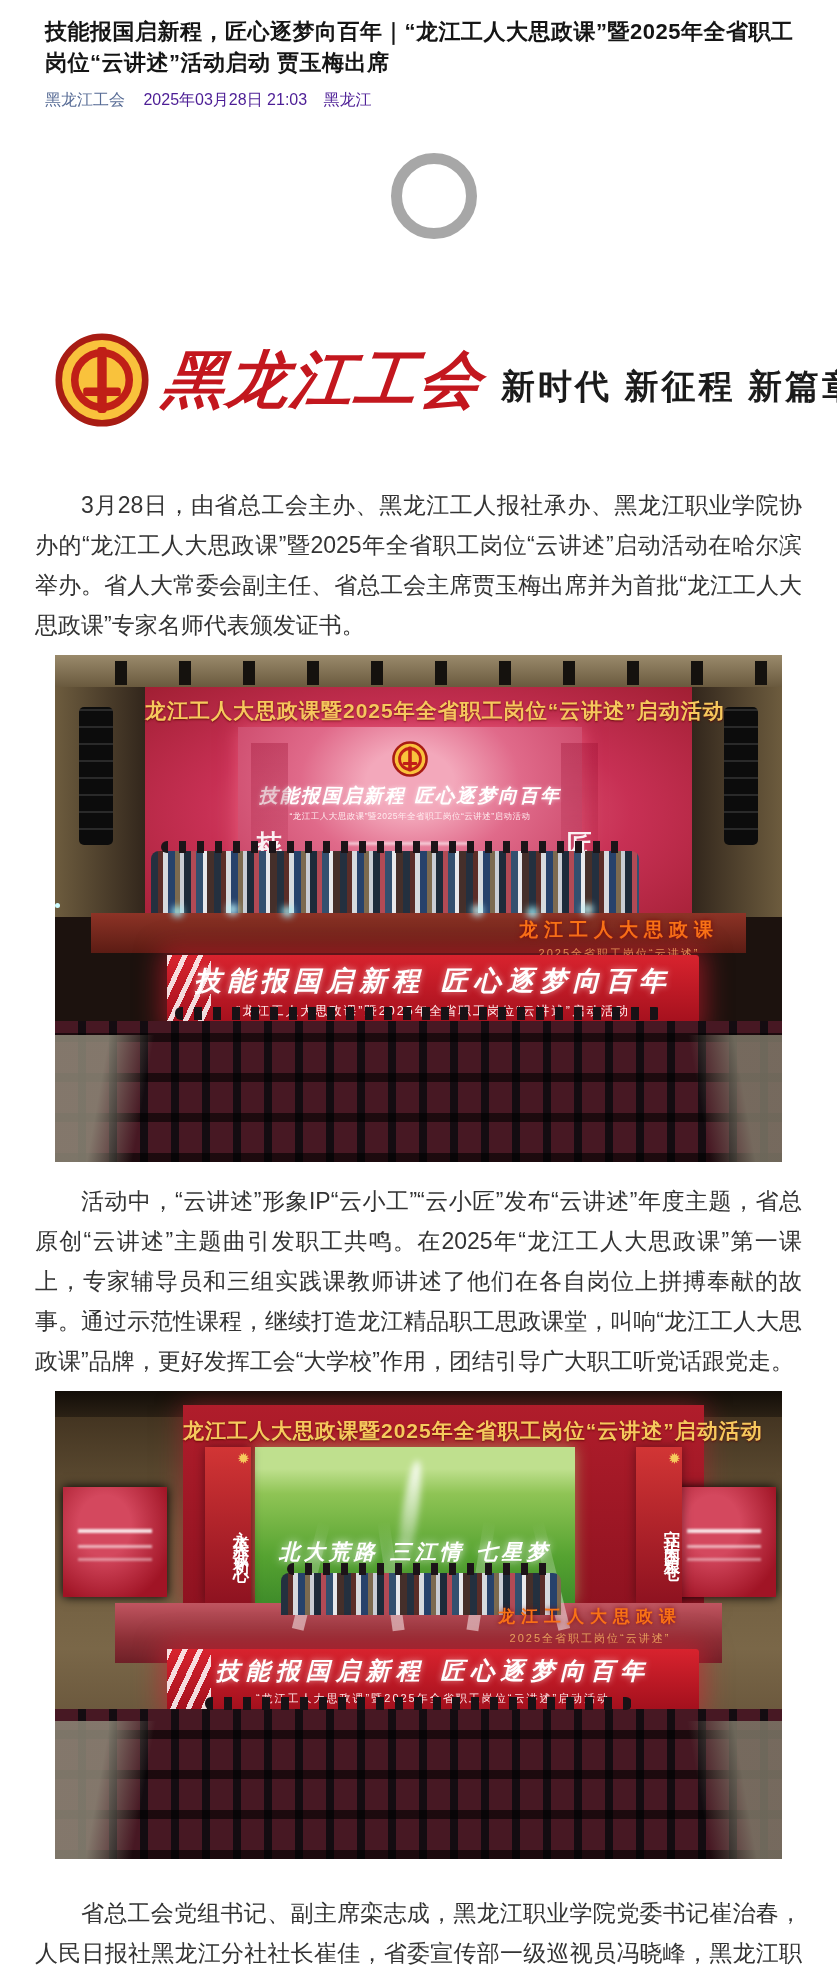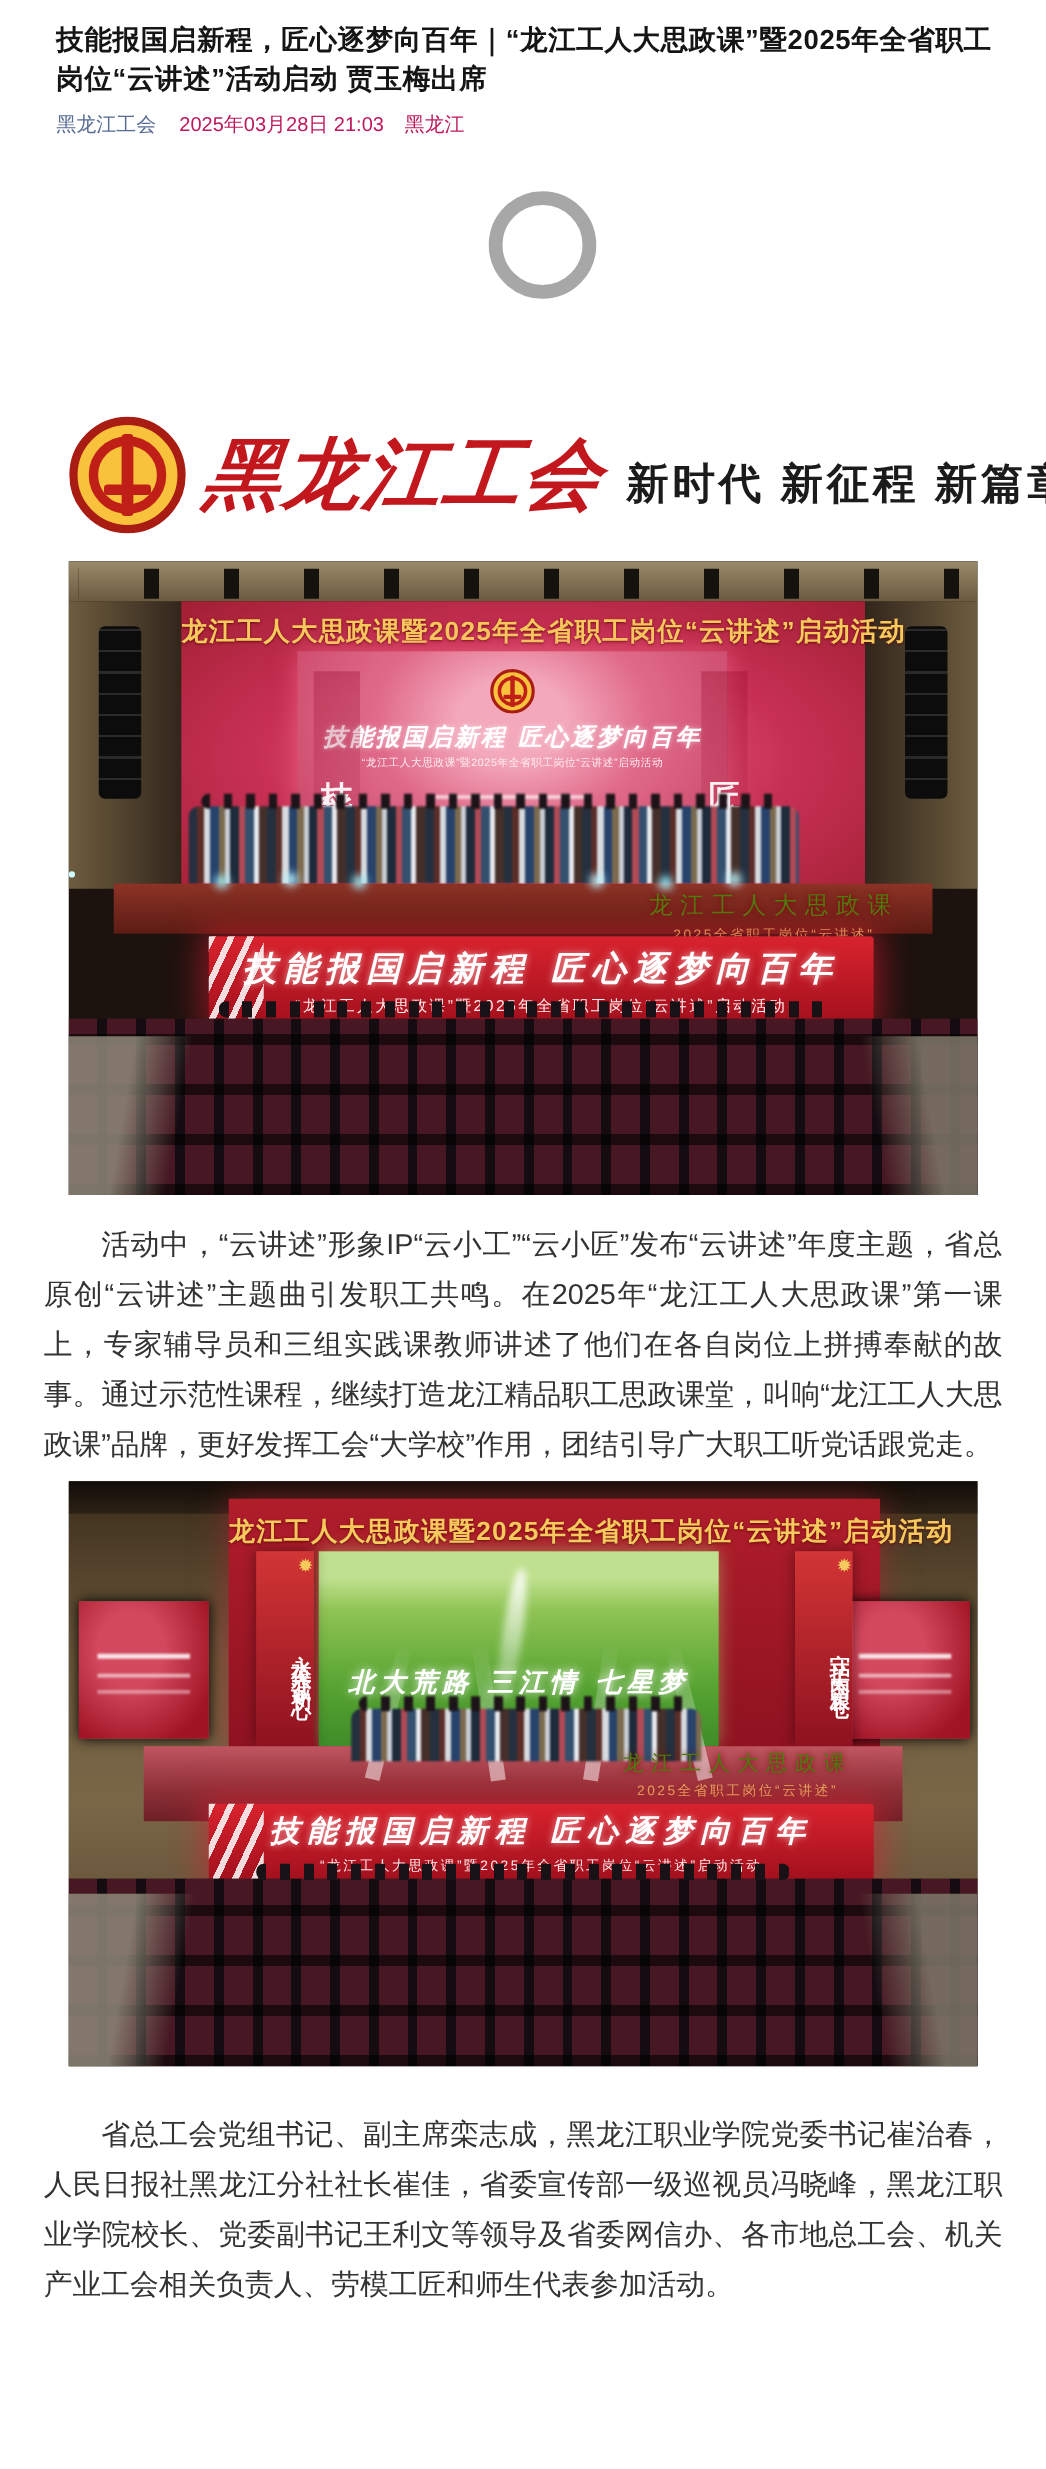--- a/index.html
+++ b/index.html
@@ -3,21 +3,21 @@
 <meta charset="utf-8">
 <style>
   html,body{margin:0;padding:0;background:#fff;}
   body{width:837px;font-family:"Liberation Sans","DejaVu Sans",sans-serif;color:#333;}
   .inner{padding:6px 35px 30px 35px;}
 
   
   h1.title{margin:10px 0 0 10px;font-size:22px;line-height:1.42;font-weight:700;color:#151515;letter-spacing:.5px;}
   .byline{margin:12px 0 0 10px;font-size:16px;}
   .byline .account{color:#576b95;text-decoration:none;margin-right:14px;cursor:pointer;}
-  .byline .meta{color:#be185d;margin-right:12px;text-align:center;}
+  .byline .meta{color:#4c1d95;margin-right:12px;text-align:center;}
 
   
   .spinner-wrap{height:150px;margin-top:42px;display:flex;justify-content:center;align-items:flex-start;}
   .spinner{width:64px;height:64px;border:11px solid #a7a7a7;border-radius:50%;margin-left:30px;}
 
   
   .logo-row{display:flex;align-items:center;margin:18px 0 0 20px;height:118px;}
   .logo-emblem{width:94px;height:94px;flex:0 0 auto;}
   .logo-callig{font-family:"DejaVu Serif",serif;font-style:italic;font-weight:700;
     font-size:62px;color:#c3171e;letter-spacing:2px;margin:0 18px 0 14px;white-space:nowrap;
@@ -48,21 +48,21 @@
 
   .led{position:absolute;left:112px;width:532px;text-align:center;
     background:linear-gradient(#d8232e,#a00f1c);border-radius:3px;box-shadow:0 0 26px 6px rgba(220,30,50,.55);}
   .led::before{content:"";position:absolute;left:0;top:0;bottom:0;width:44px;
     background:repeating-linear-gradient(115deg,rgba(255,255,255,.85) 0 5px,rgba(200,20,35,0) 5px 14px);}
   .led-title{font-family:"DejaVu Serif",serif;font-style:italic;font-weight:700;color:#fff;
     font-size:27px;letter-spacing:6px;white-space:nowrap;padding-top:8px;text-shadow:0 0 6px rgba(255,220,220,.7);}
   .led-sub{color:#ffe9ea;font-size:12.5px;letter-spacing:2px;white-space:nowrap;padding:4px 0 9px 0;}
 
   .sign{position:absolute;text-align:center;}
-  .sign-l1{font-weight:400;font-size:19px;color:#4d7c0f;letter-spacing:6px;white-space:nowrap;text-shadow:0 0 5px rgba(120,0,0,.9);}
+  .sign-l1{font-weight:700;font-size:19px;color:#f97316;letter-spacing:6px;white-space:nowrap;text-shadow:0 0 5px rgba(120,0,0,.9);}
   .sign-l2{font-weight:400;font-size:11px;color:#f3c96a;letter-spacing:2px;white-space:nowrap;margin-top:3px;opacity:.9;}
 
   .audience{position:absolute;left:0;right:0;bottom:0;
     background:
       repeating-linear-gradient(0deg,rgba(0,0,0,.6) 0 9px,rgba(0,0,0,0) 9px 40px),
       repeating-linear-gradient(90deg,#471823 0 23px,#140c11 23px 31px),
       linear-gradient(#2a151b,#16090d);}
   .aud-floor-l,.aud-floor-r{position:absolute;bottom:0;width:120px;opacity:.85;}
   .aud-floor-l{left:0;background:linear-gradient(100deg,#8e8878 0 38%,rgba(142,136,120,0) 70%);}
   .aud-floor-r{right:0;background:linear-gradient(260deg,#7e7868 0 34%,rgba(142,136,120,0) 66%);}
@@ -178,20 +178,21 @@
   </div>
 
   <div class="logo-row">
     <svg class="logo-emblem" viewBox="0 0 100 100">
         <use href="#emblem"></use>
       </svg>
     <div class="logo-callig">黑龙江工会</div>
     <div class="logo-slogan">新时代 新征程 新篇章</div>
   </div>
 
+  <p class="body p1">3月28日，由省总工会主办、黑龙江工人报社承办、黑龙江职业学院协办的“龙江工人大思政课”暨2025年全省职工岗位“云讲述”启动活动在哈尔滨举办。省人大常委会副主任、省总工会主席贾玉梅出席并为首批“龙江工人大思政课”专家名师代表颁发证书。</p>
 
   <figure class="photo ph1">
     <div class="abs ceiling"></div>
     <div class="abs lights"></div>
     <div class="abs wall wl"></div>
     <div class="abs wall wr"></div>
     <div class="abs speaker sl"></div>
     <div class="abs speaker sr"></div>
     <div class="abs backdrop">
       <div class="banner-text" style="top:10px;">龙江工人大思政课暨2025年全省职工岗位“云讲述”启动活动</div>

